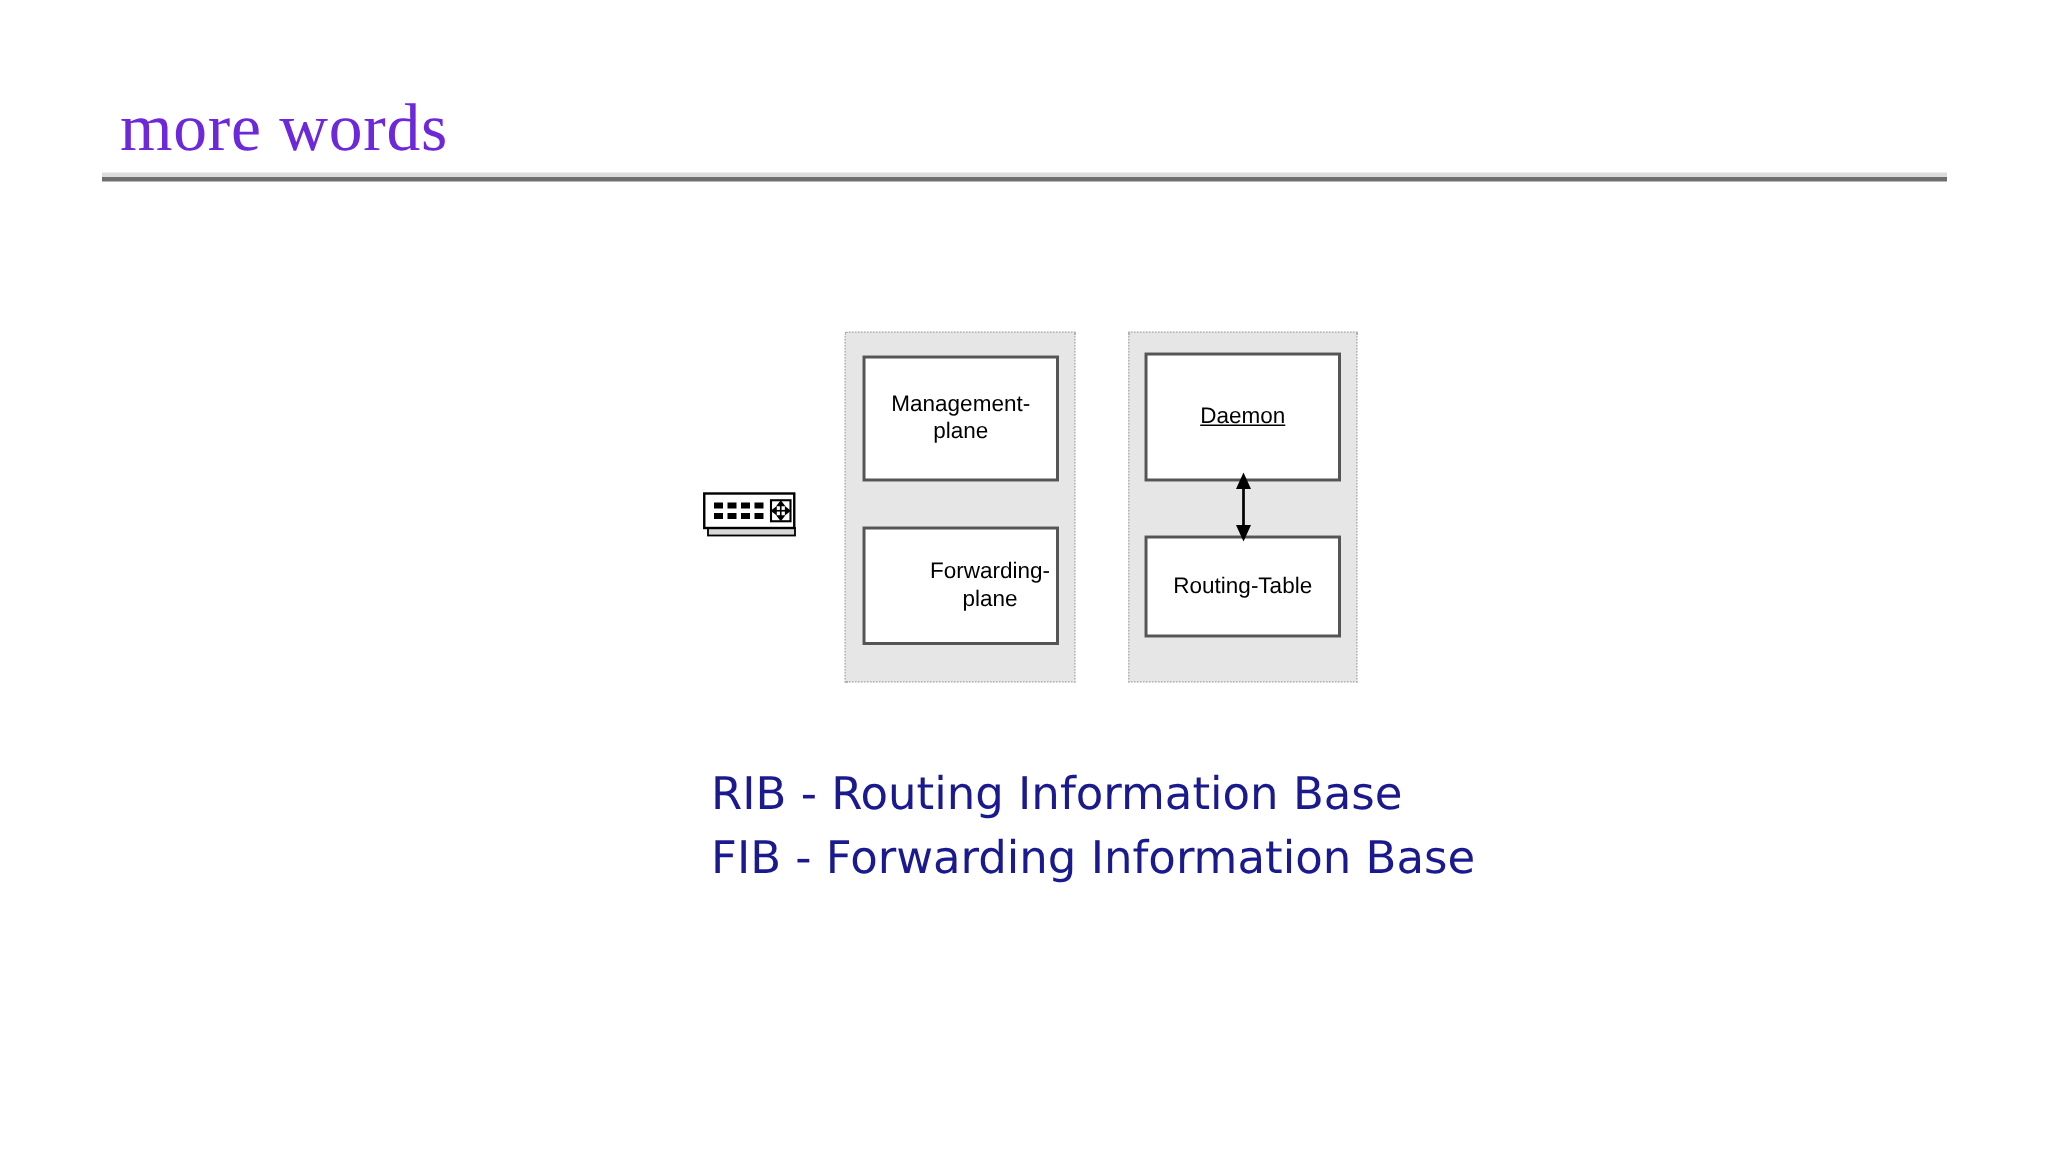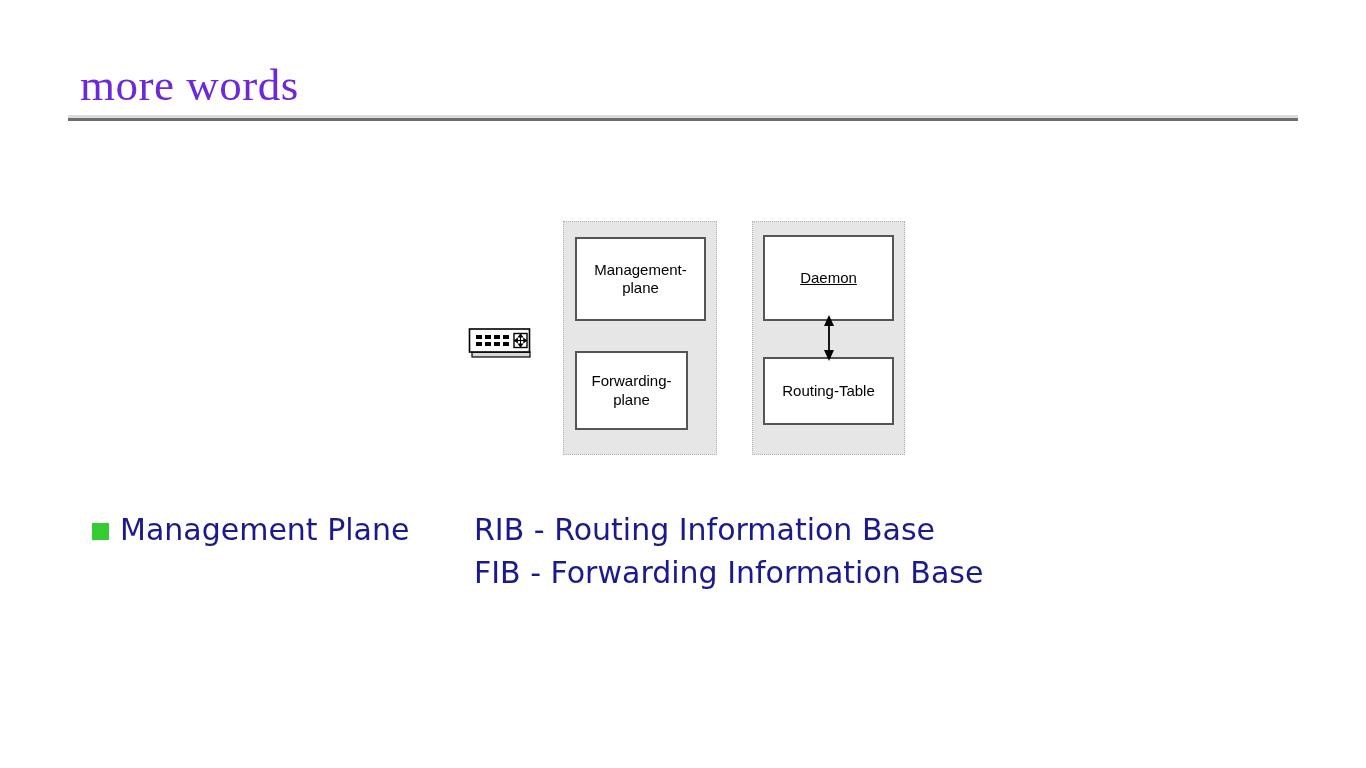--- a/index.html
+++ b/index.html
@@ -83,21 +83,21 @@
     align-items: center;
     justify-content: center;
     text-align: center;
     font-family: "Liberation Sans", sans-serif;
     font-size: 15px;
     color: #000000;
     line-height: 1.22;
     padding: 2px 4px;
   }
   #box-management-plane { left: 575px; top: 237px; width: 131px; height: 84px; }
-  #box-forwarding-plane { left: 575px; top: 351px; width: 113px; height: 79px; }
+  #box-forwarding-plane { left: 575px; top: 351px; width: 131px; height: 79px; justify-content: flex-end; }
   #box-daemon          { left: 763px; top: 235px; width: 131px; height: 86px; text-decoration: underline; }
   #box-routing-table   { left: 763px; top: 357px; width: 131px; height: 68px; }
 
   
   #arrow-daemon-rib {
     position: absolute;
     left: 818px;
     top: 315px;
     width: 22px;
     height: 46px;
@@ -234,24 +234,20 @@
       <line x1="11" y1="6" x2="11" y2="40" stroke="#000000" stroke-width="1.8"></line>
       <path d="M11 0 L16 11 L6 11 Z" fill="#000000"></path>
       <path d="M11 46 L16 35 L6 35 Z" fill="#000000"></path>
     </svg>
   </div>
 
 </div>
 
 <div id="bullet-list">
 
-  <div class="bullet-row">
-    <span class="bullet-marker"></span>
-    <span class="bullet-text">Management Plane</span>
-  </div>
 
 
 </div>
 
 <div id="acronym-list">
 
   <div class="acronym-row">
     <span class="acronym-text">RIB - Routing Information Base</span>
   </div>
 

